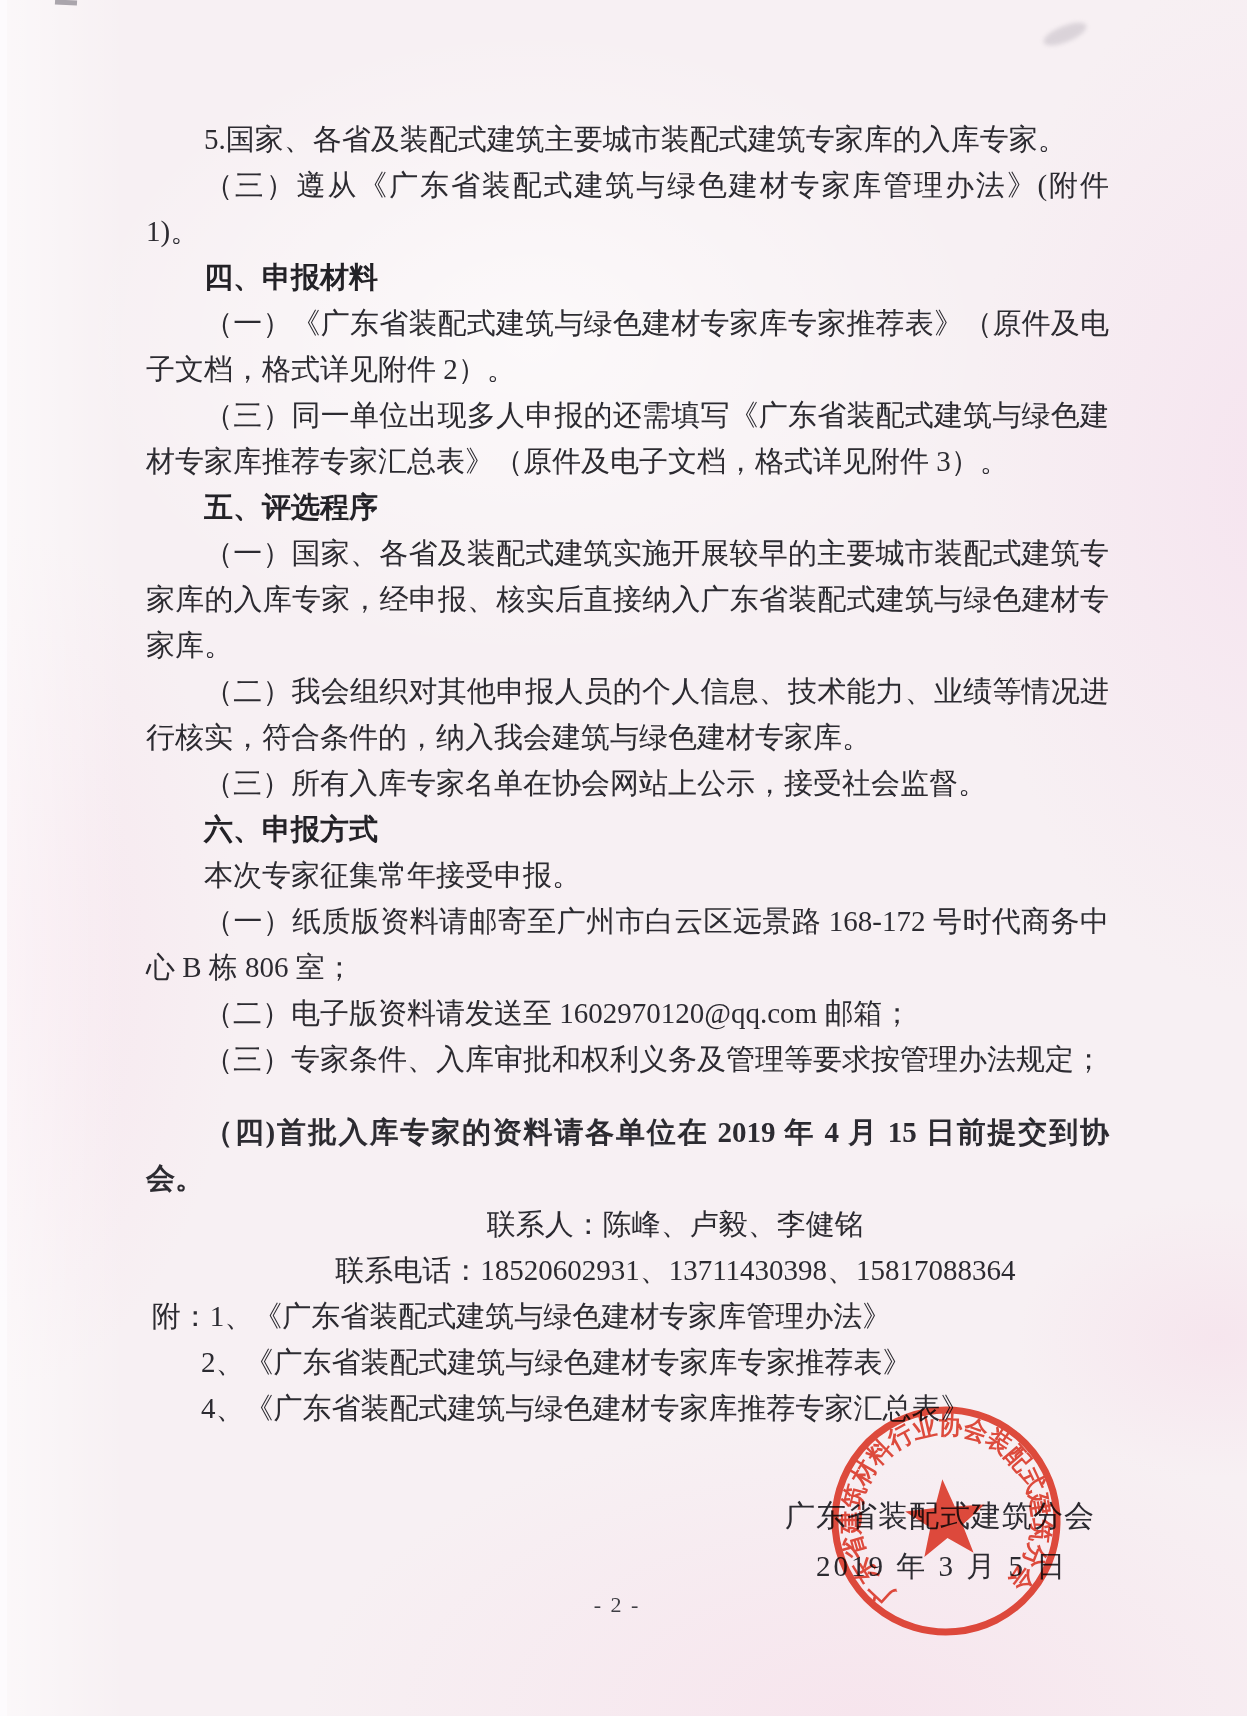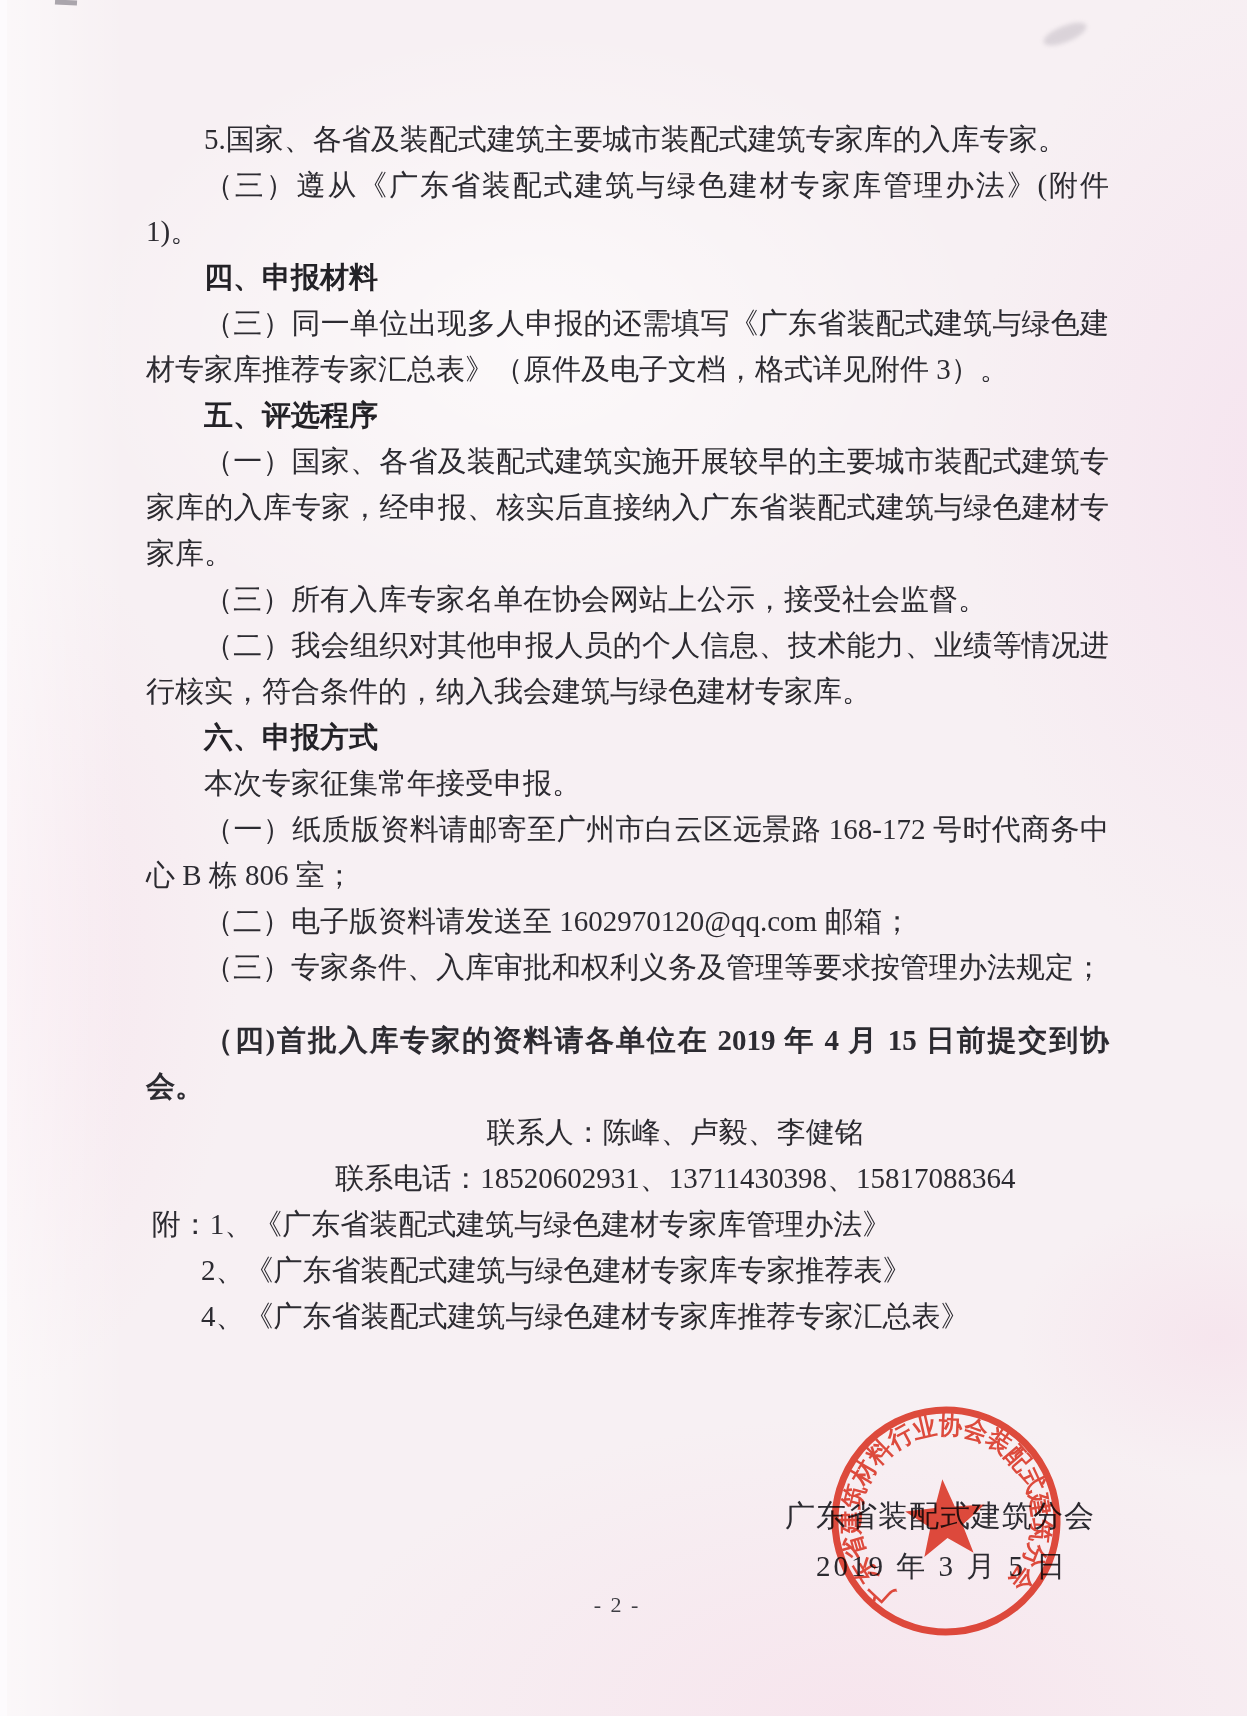--- a/index.html
+++ b/index.html
@@ -59,25 +59,26 @@
 
   <div class="artifact a-leftstrip"></div>
   <div class="artifact a-rightline"></div>
   <div class="artifact a-topmark"></div>
   <div class="artifact a-smudge"></div>
 
   <div class="content">
     <p>5.国家、各省及装配式建筑主要城市装配式建筑专家库的入库专家。</p>
     <p>（三）遵从《广东省装配式建筑与绿色建材专家库管理办法》(附件 1)。</p>
     <p class="heading">四、申报材料</p>
+    <p>（一）《广东省装配式建筑与绿色建材专家库专家推荐表》（原件及电子文档，格式详见附件 2）。</p>
     <p>（三）同一单位出现多人申报的还需填写《广东省装配式建筑与绿色建材专家库推荐专家汇总表》（原件及电子文档，格式详见附件 3）。</p>
     <p class="heading">五、评选程序</p>
     <p>（一）国家、各省及装配式建筑实施开展较早的主要城市装配式建筑专家库的入库专家，经申报、核实后直接纳入广东省装配式建筑与绿色建材专家库。</p>
+    <p>（二）我会组织对其他申报人员的个人信息、技术能力、业绩等情况进行核实，符合条件的，纳入我会建筑与绿色建材专家库。</p>
     <p>（三）所有入库专家名单在协会网站上公示，接受社会监督。</p>
-    <p>（二）我会组织对其他申报人员的个人信息、技术能力、业绩等情况进行核实，符合条件的，纳入我会建筑与绿色建材专家库。</p>
     <p class="heading">六、申报方式</p>
     <p>本次专家征集常年接受申报。</p>
     <p>（一）纸质版资料请邮寄至广州市白云区远景路 168-172 号时代商务中心 B 栋 806 室；</p>
     <p>（二）电子版资料请发送至 1602970120@qq.com 邮箱；</p>
     <p>（三）专家条件、入库审批和权利义务及管理等要求按管理办法规定；</p>
     <p class="bold">（四)首批入库专家的资料请各单位在 2019 年 4 月 15 日前提交到协会。</p>
     <p class="contact">联系人：陈峰、卢毅、李健铭</p>
     <p class="contact">联系电话：18520602931、13711430398、15817088364</p>
     <p class="attach0">附：1、《广东省装配式建筑与绿色建材专家库管理办法》</p>
     <p class="attach">2、《广东省装配式建筑与绿色建材专家库专家推荐表》</p>

